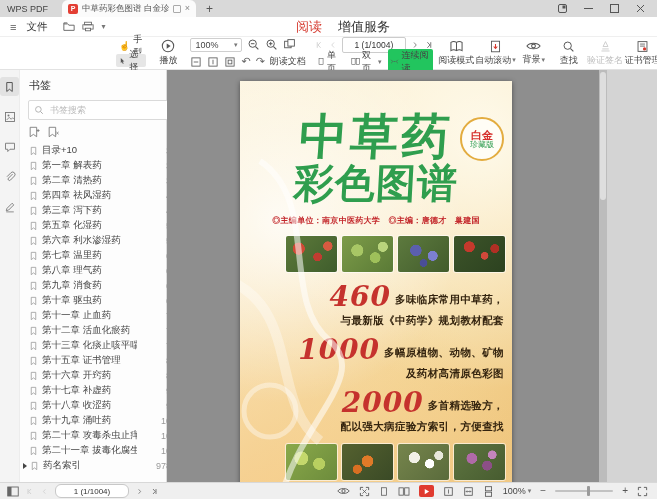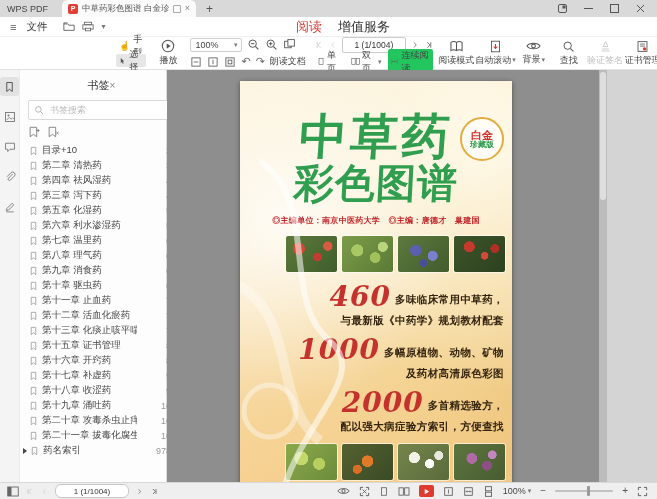--- a/index.html
+++ b/index.html
@@ -47,21 +47,21 @@
   .pageinput{width:62px;height:14px;border:1px solid #ccc;border-radius:2px;font-size:8.5px;color:#333;text-align:center;font-family:"Liberation Sans",sans-serif;padding:0;}
   .mp{display:flex;align-items:center;gap:2px;font-size:9px;color:#444;padding:0 2px;border-radius:2px;}
   .mp.selected{background:#22c55e;}
 
   
   .sidebar{position:absolute;left:0;top:70px;width:167px;bottom:17px;background:#fdfdfd;border-right:1px solid #dcdcdc;display:flex;box-sizing:border-box;}
   .rail{width:27px;background:#f4f4f4;border-right:1px solid #ececec;display:flex;flex-direction:column;align-items:center;padding-top:7px;gap:11px;box-sizing:border-box;}
   .rail-btn{width:19px;height:19px;display:flex;align-items:center;justify-content:center;border-radius:3px;}
   .rail-btn.active{background:#e2e2e2;}
   .panel{flex:1;position:relative;display:flex;flex-direction:column;}
-  .panel-head{display:flex;align-items:center;justify-content:center;padding:8px 9px 5px 9px;}
+  .panel-head{display:flex;align-items:center;justify-content:space-between;padding:8px 9px 5px 9px;}
   .panel-title{font-size:11px;color:#333;}
   .panel-close{font-size:10px;color:#888;}
   .bm-search{margin:2px 8px 0 8px;height:20px;border:1px solid #dadada;border-radius:2px;background:#fff;display:flex;align-items:center;gap:4px;padding:0 5px;box-sizing:border-box;}
   .bm-search input{border:none;outline:none;flex:1;font-size:9px;color:#444;font-family:"Liberation Sans",sans-serif;background:transparent;min-width:0;}
   .bm-search input::placeholder{color:#bbb;}
   .bm-actions{display:flex;gap:6px;margin:6px 8px 3px 8px;}
   .bm-list{flex:1;overflow:hidden;padding-top:2px;}
   .bm-row{height:15px;display:flex;align-items:center;gap:4px;padding-left:9px;position:relative;}
   .bm-caret{display:none;width:0;height:0;border-left:4px solid #444;border-top:3px solid transparent;border-bottom:3px solid transparent;margin-left:-6px;margin-right:-1px;}
   .bm-row.expandable .bm-caret{display:inline-block;}
@@ -76,21 +76,21 @@
   .page{position:absolute;left:73px;top:11px;width:272px;height:560px;box-shadow:0 1px 5px rgba(0,0,0,.45);
     background:
       radial-gradient(circle at 15% 25%, rgba(255,255,255,.8), rgba(255,255,255,0) 38%),
       radial-gradient(circle at 8% 80%, rgba(246,205,140,.9), rgba(246,205,140,0) 55%),
       radial-gradient(circle at 90% 10%, rgba(255,252,240,.9), rgba(255,252,240,0) 45%),
       linear-gradient(135deg,#fcf4dd 0%,#f9e8c0 28%,#f4d697 55%,#efc57c 78%,#f6e2bc 100%);
     overflow:hidden;}
   .swirls{position:absolute;left:0;top:0;pointer-events:none;}
   .badge{position:absolute;right:8px;top:36px;width:44px;height:44px;background:#fffdf6;border:2px solid #e3ac3f;border-radius:50%;display:flex;flex-direction:column;align-items:center;justify-content:center;box-sizing:border-box;}
   .badge-l1{font-size:11px;font-weight:bold;color:#d6302c;line-height:1.1;}
-  .badge-l2{font-size:8px;font-weight:bold;color:#2a9a4c;line-height:1.1;}
+  .badge-l2{font-size:8px;font-weight:normal;color:#2a9a4c;line-height:1.1;}
   .cv-title1{margin-top:30px;text-align:center;font-family:"DejaVu Serif",serif;font-weight:bold;font-size:48px;line-height:1.05;color:#2f9e4e;letter-spacing:3px;transform:skewX(-4deg);}
   .cv-title2{text-align:center;font-family:"DejaVu Serif",serif;font-weight:bold;font-size:40px;line-height:1.0;color:#2f9e4e;letter-spacing:1px;margin-top:2px;transform:skewX(-3deg);}
   .cv-editors{margin-top:12px;text-align:center;font-size:8px;font-weight:bold;color:#c3272b;letter-spacing:0.3px;}
   .strip{display:flex;gap:5px;margin:10px 7px 0 46px;}
   .photo{flex:1;height:36px;border-radius:2px;box-shadow:0 0 0 1px rgba(255,255,255,.6);}
   .ph1{background:radial-gradient(circle at 25% 35%, #d04a35 0 13%, rgba(0,0,0,0) 14%),radial-gradient(circle at 62% 58%, #c03c30 0 11%, rgba(0,0,0,0) 12%),radial-gradient(circle at 82% 28%, #d85a40 0 9%, rgba(0,0,0,0) 10%),linear-gradient(135deg,#5d7a3a,#3f5d2c);}
   .ph2{background:radial-gradient(circle at 30% 40%, #a8c765 0 14%, rgba(0,0,0,0) 15%),radial-gradient(circle at 65% 60%, #9fc05a 0 13%, rgba(0,0,0,0) 14%),radial-gradient(circle at 80% 30%, #b9d47c 0 10%, rgba(0,0,0,0) 11%),linear-gradient(135deg,#7d9c49,#5a7a36);}
   .ph3{background:radial-gradient(circle at 35% 40%, #5b5fae 0 14%, rgba(0,0,0,0) 15%),radial-gradient(circle at 68% 55%, #7b7fd0 0 12%, rgba(0,0,0,0) 13%),radial-gradient(circle at 50% 75%, #4a4e98 0 10%, rgba(0,0,0,0) 11%),linear-gradient(135deg,#5d7a3e,#425c2c);}
   .ph4{background:radial-gradient(circle at 30% 30%, #c5392c 0 12%, rgba(0,0,0,0) 13%),radial-gradient(circle at 60% 55%, #d2483a 0 10%, rgba(0,0,0,0) 11%),radial-gradient(circle at 80% 35%, #b02f24 0 9%, rgba(0,0,0,0) 10%),linear-gradient(135deg,#3d5429,#2c4220);}
   .ph5{background:radial-gradient(circle at 30% 40%, #c4d86c 0 16%, rgba(0,0,0,0) 17%),radial-gradient(circle at 65% 55%, #b8cf60 0 15%, rgba(0,0,0,0) 16%),linear-gradient(135deg,#8aa94a,#6d8c3c);}
@@ -400,20 +400,28 @@
       <div class="bm-list">
     <div class="bm-row">
 
       <svg width="9" height="10" viewBox="0 0 16 16">
               <path d="M4 1.5 h8 v13 l-4-3.2 -4 3.2 Z" fill="none" stroke="#999" stroke-width="1.4"></path>
             </svg>
       <span class="bm-label">目录+10</span>
       <span class="bm-page">3</span>
     </div>
 
+    <div class="bm-row">
+
+      <svg width="9" height="10" viewBox="0 0 16 16">
+              <path d="M4 1.5 h8 v13 l-4-3.2 -4 3.2 Z" fill="none" stroke="#999" stroke-width="1.4"></path>
+            </svg>
+      <span class="bm-label">第一章 解表药</span>
+      <span class="bm-page">3</span>
+    </div>
 
     <div class="bm-row">
 
       <svg width="9" height="10" viewBox="0 0 16 16">
               <path d="M4 1.5 h8 v13 l-4-3.2 -4 3.2 Z" fill="none" stroke="#999" stroke-width="1.4"></path>
             </svg>
       <span class="bm-label">第二章 清热药</span>
       <span class="bm-page">3</span>
     </div>
 

